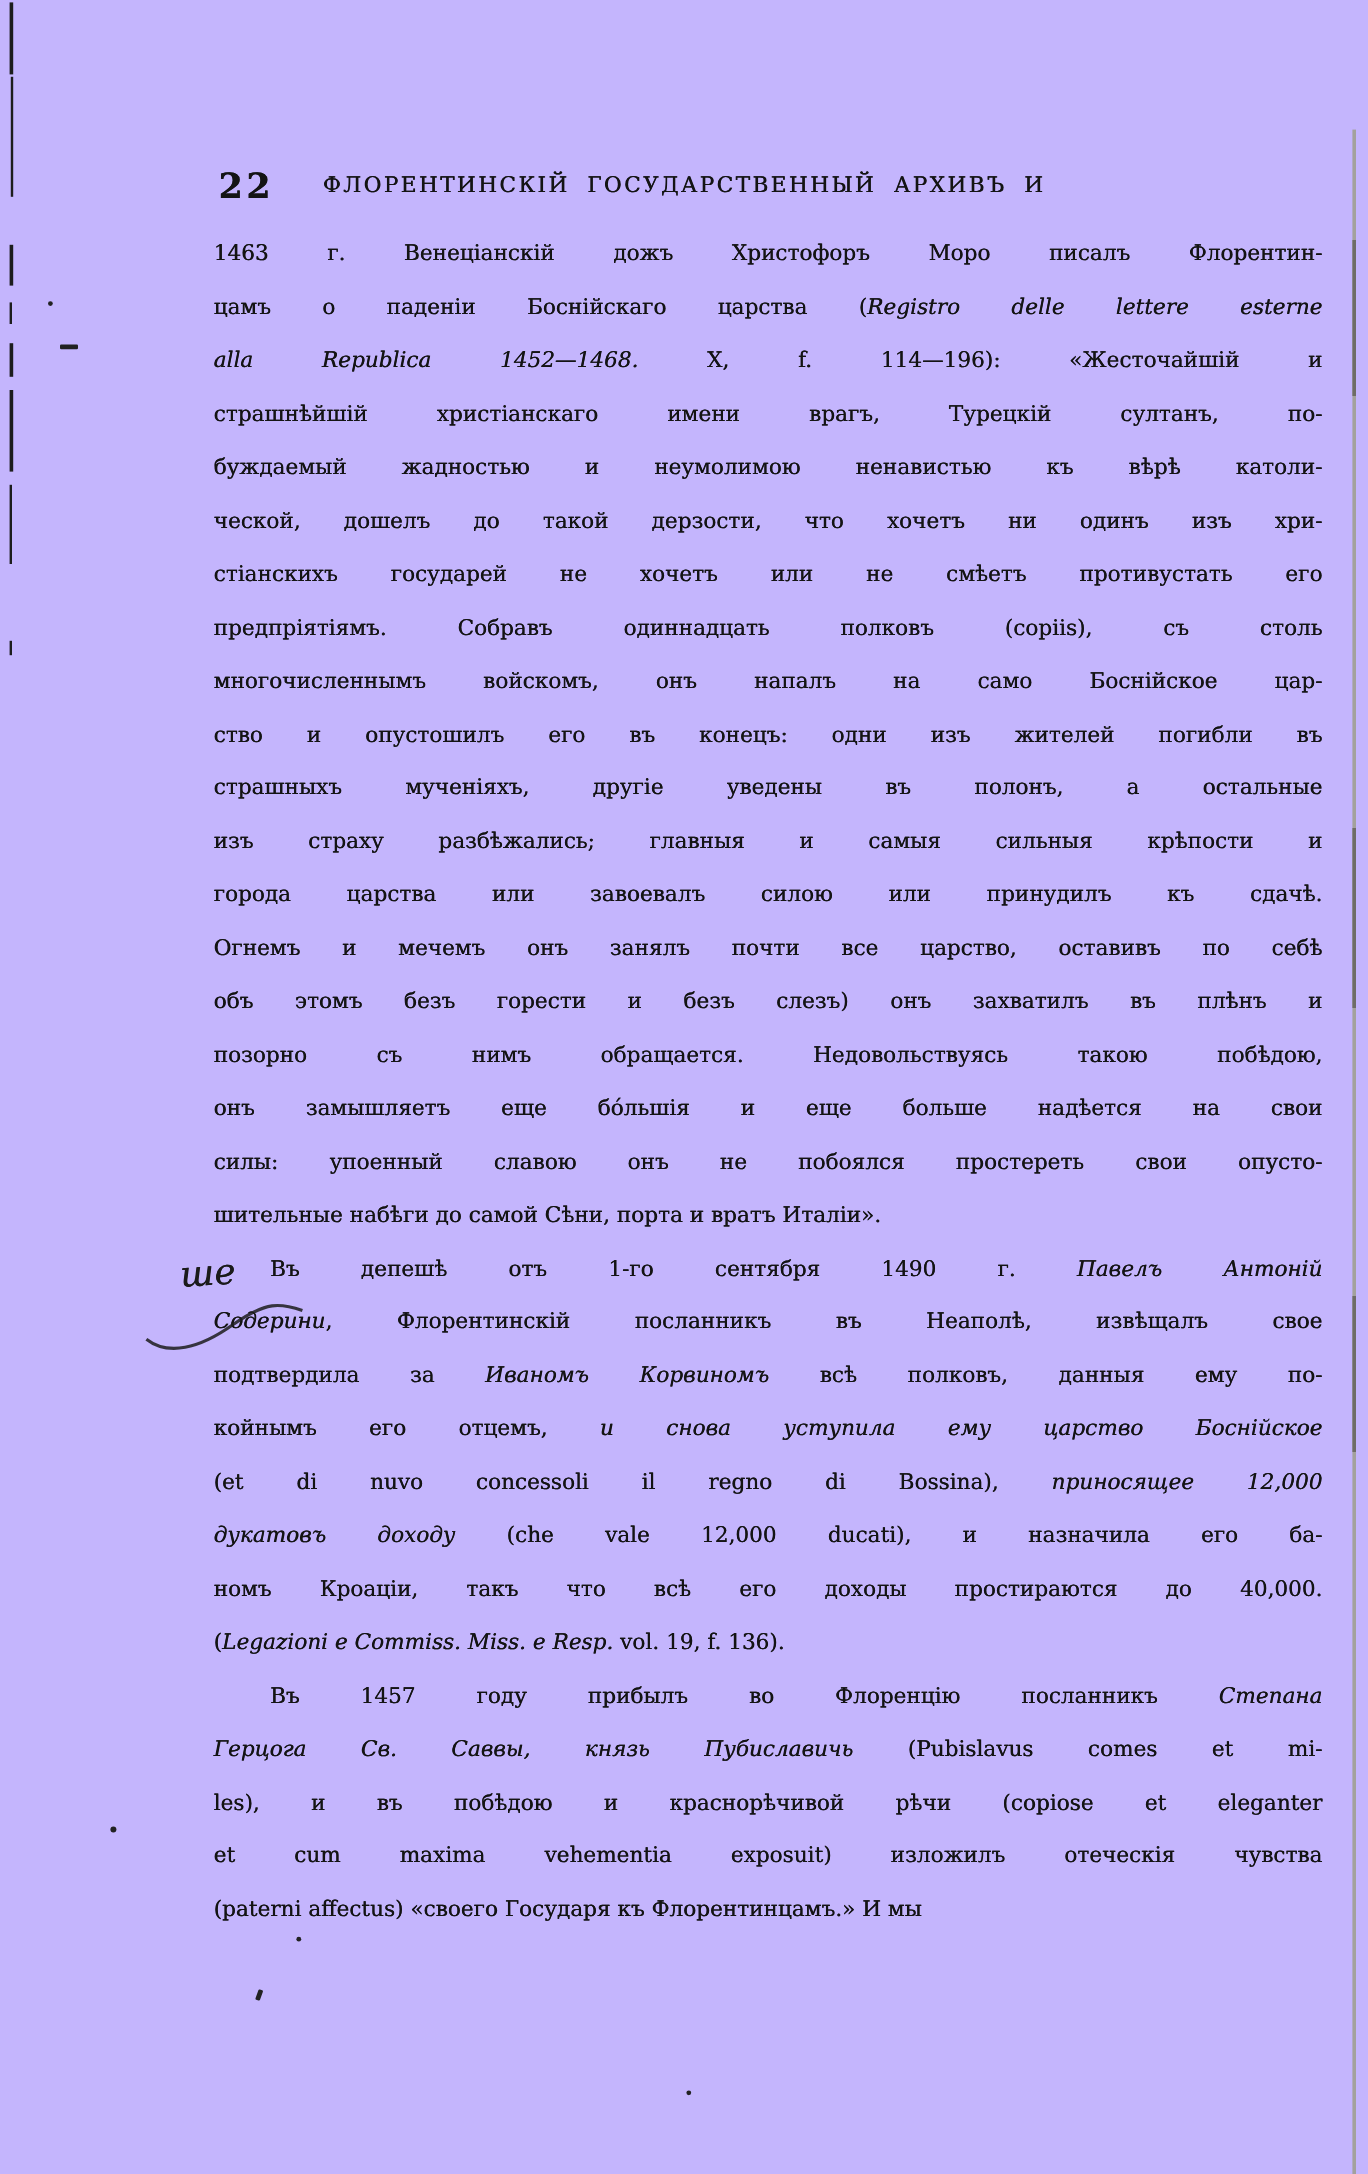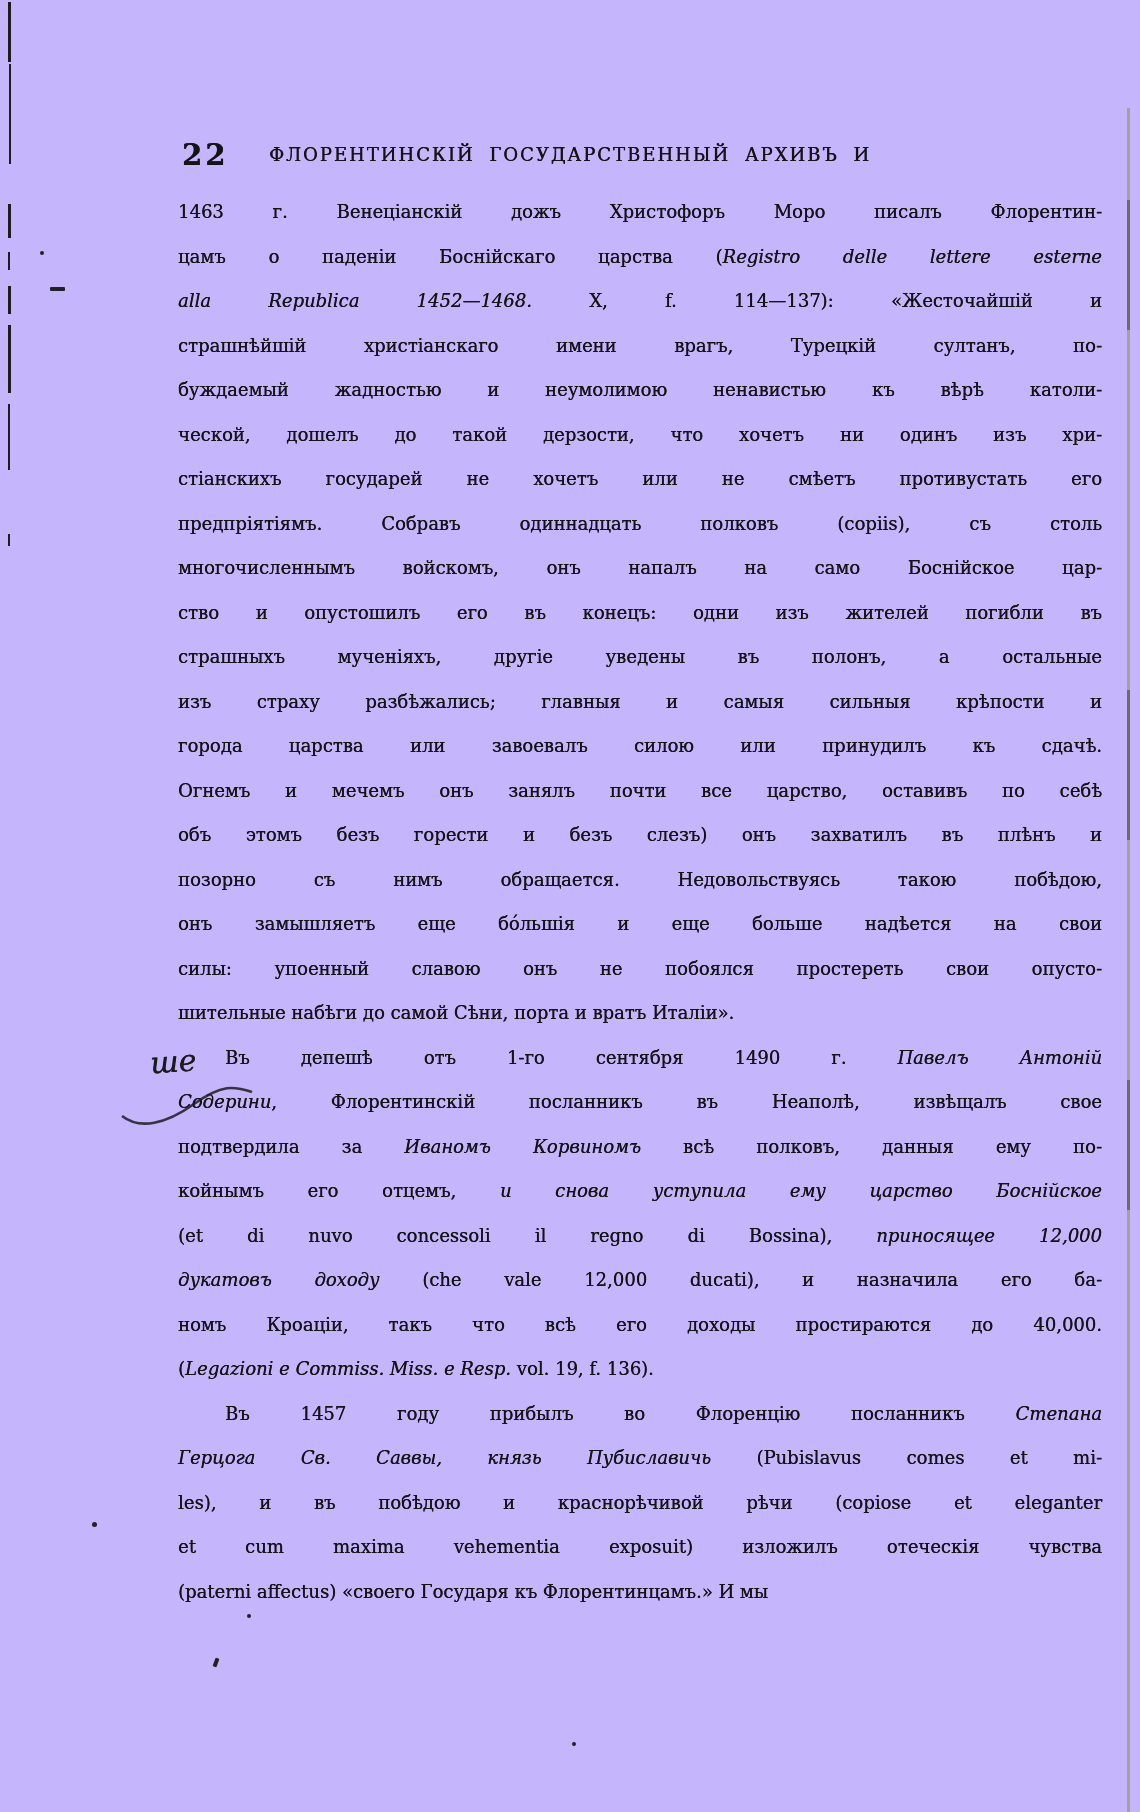--- a/index.html
+++ b/index.html
@@ -64,21 +64,21 @@
 
 <div class="page">
 
   <div class="page-number">22</div>
   <div class="running-title">ФЛОРЕНТИНСКІЙ ГОСУДАРСТВЕННЫЙ АРХИВЪ И</div>
 
   <div class="text-block">
       <div>
         <div class="line"><span>1463 г. Венеціанскій дожъ Христофоръ Моро писалъ Флорентин-</span></div>
         <div class="line"><span>цамъ о паденіи Боснійскаго царства (</span><em>Registro delle lettere esterne</em></div>
-        <div class="line"><em>alla Republica 1452—1468.</em><span> X, f. 114—137): «Жесточайшій и</span></div>
+        <div class="line"><em>alla Republica 1452—1468.</em><span> X, f. 114—196): «Жесточайшій и</span></div>
         <div class="line"><span>страшнѣйшій христіанскаго имени врагъ, Турецкій султанъ, по-</span></div>
         <div class="line"><span>буждаемый жадностью и неумолимою ненавистью къ вѣрѣ католи-</span></div>
         <div class="line"><span>ческой, дошелъ до такой дерзости, что хочетъ ни одинъ изъ хри-</span></div>
         <div class="line"><span>стіанскихъ государей не хочетъ или не смѣетъ противустать его</span></div>
         <div class="line"><span>предпріятіямъ. Собравъ одиннадцать полковъ (copiis), съ столь</span></div>
         <div class="line"><span>многочисленнымъ войскомъ, онъ напалъ на само Боснійское цар-</span></div>
         <div class="line"><span>ство и опустошилъ его въ конецъ: одни изъ жителей погибли въ</span></div>
         <div class="line"><span>страшныхъ мученіяхъ, другіе уведены въ полонъ, а остальные</span></div>
         <div class="line"><span>изъ страху разбѣжались; главныя и самыя сильныя крѣпости и</span></div>
         <div class="line"><span>города царства или завоевалъ силою или принудилъ къ сдачѣ.</span></div>

